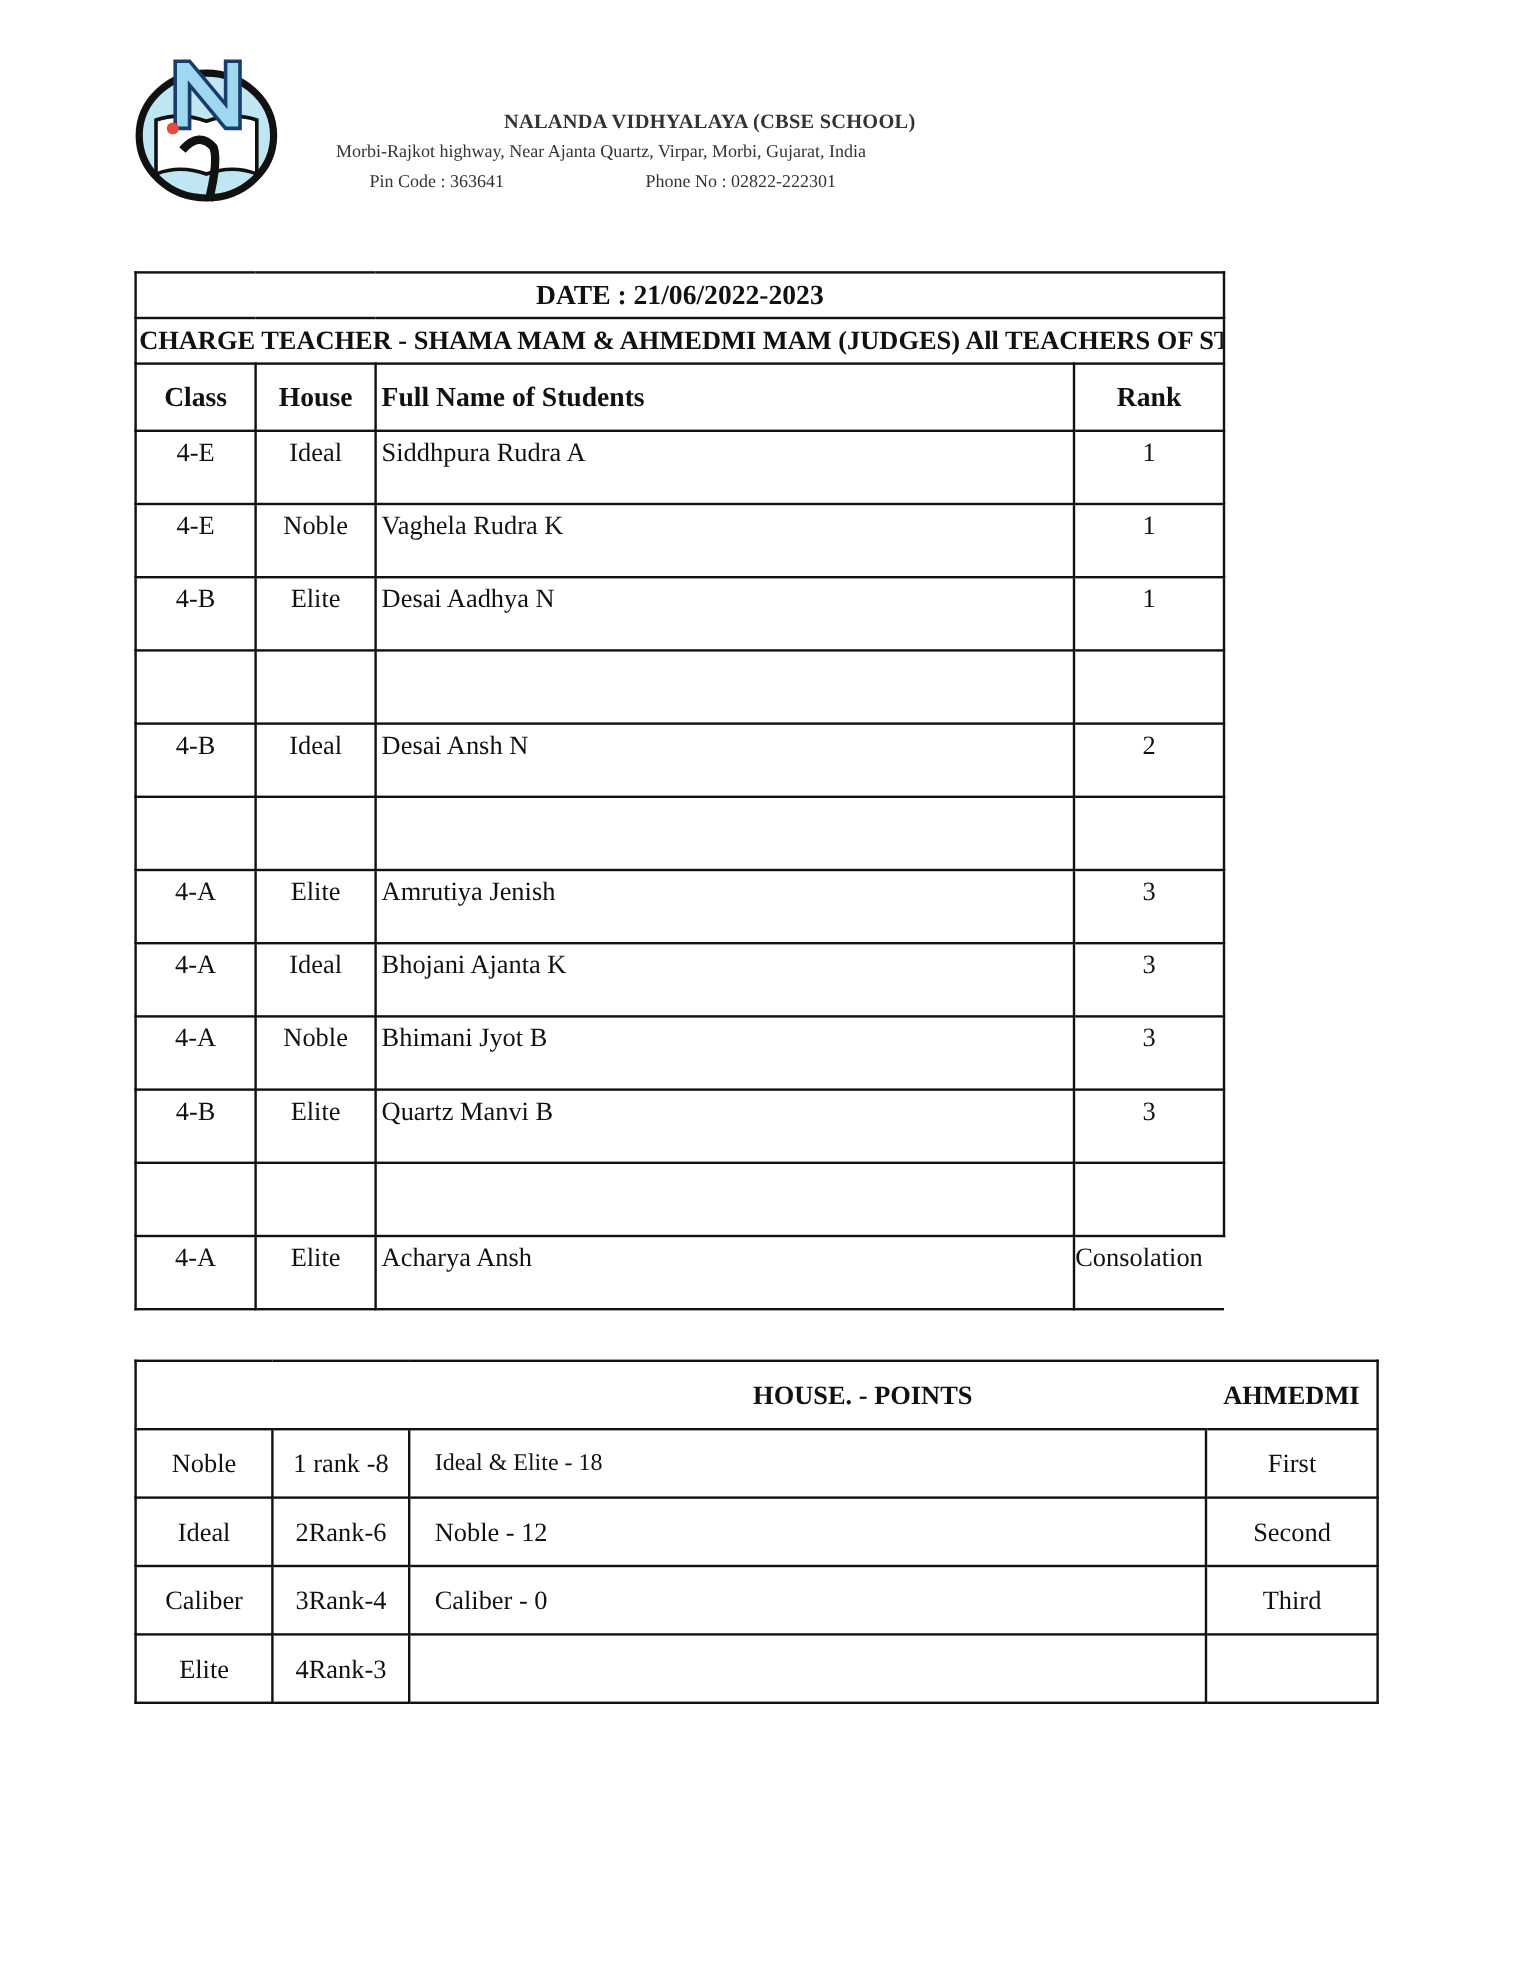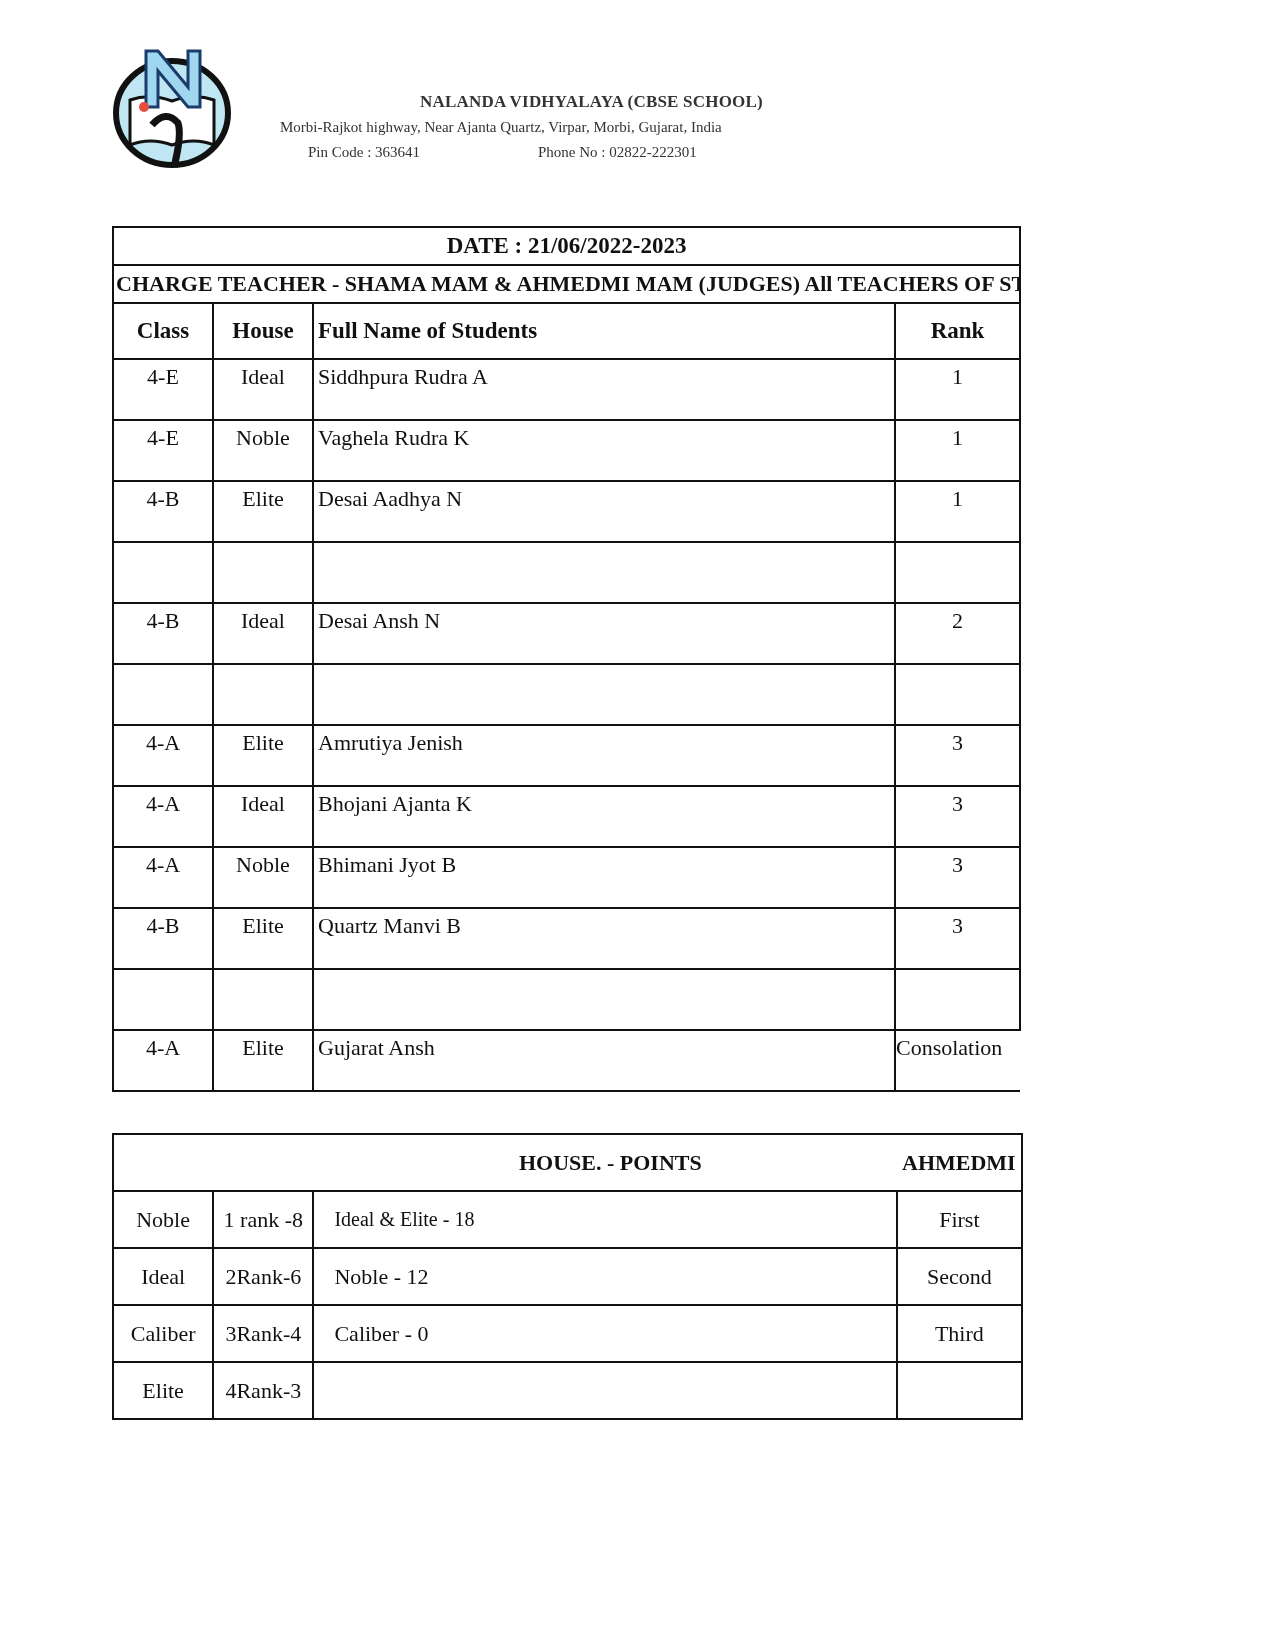--- a/index.html
+++ b/index.html
@@ -22,21 +22,21 @@
   .row td { height: 55px; vertical-align: top; padding-top: 4px; }
   .c-class { width: 100px; text-align: center; }
   .c-house { width: 100px; text-align: center; }
   .c-name { width: 580px; text-align: left; padding-left: 4px !important; }
   .c-rank { width: 123px; text-align: center; margin-left: 13px; }
   .colhead .c-class, .colhead .c-house, .colhead .c-name, .colhead .c-rank { vertical-align: middle; }
   .rank-long { text-align: left !important; padding-left: 0 !important; white-space: nowrap; }
   .last td { border-right-width: 2px; }
   .last td.c-rank { border-right: none; }
 
-  #points { top: 1133px; width: 911px; }
+  #points { top: 1133px; width: 1037px; }
   #points .ph td { height: 55px; font-weight: bold; font-size: 22px; }
   #points .ph .hp { text-align: right; padding-right: 195px; border-right: none; }
   #points .ph .pos { text-align: center; border-left: none; }
   #points .pr td { height: 55px; vertical-align: middle; text-align: center; }
   #points .pr .pts { text-align: left; padding-left: 20px; margin-top: 22px; }
   #points .pr .pts.small { font-size: 20px; }
 </style>
 </head>
 <body>
 
@@ -141,21 +141,21 @@
       </tr>
       <tr class="row">
         <td class="c-class"></td>
         <td class="c-house"></td>
         <td class="c-name"></td>
         <td class="c-rank"></td>
       </tr>
       <tr class="row last">
         <td class="c-class">4-A</td>
         <td class="c-house">Elite</td>
-        <td class="c-name">Gujarat Ansh</td>
+        <td class="c-name">Acharya Ansh</td>
         <td class="c-rank rank-long">Consolation</td>
       </tr>
     </tbody>
 </table>
 
 <table id="points">
   <colgroup>
       <col style="width:100px">
       <col style="width:100px">
       <col style="width:582px">

